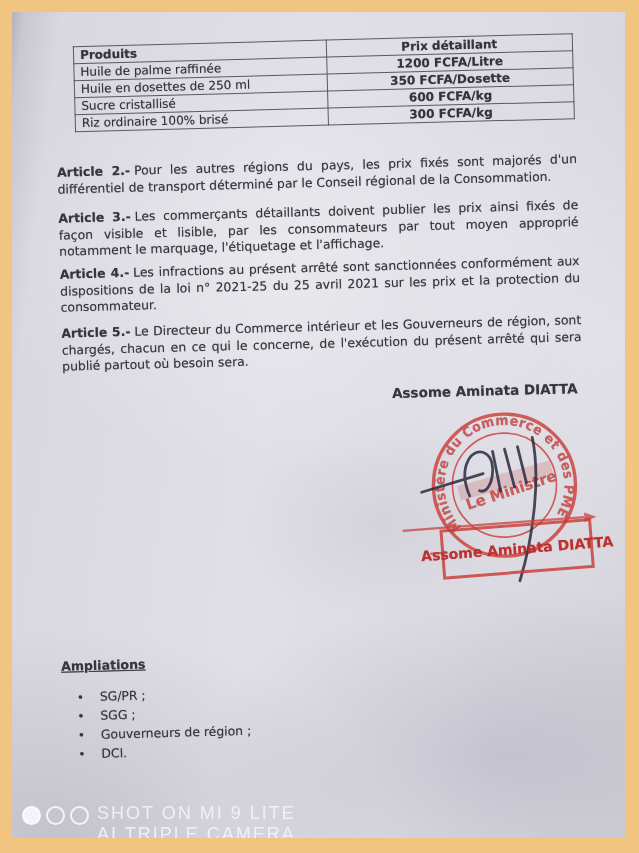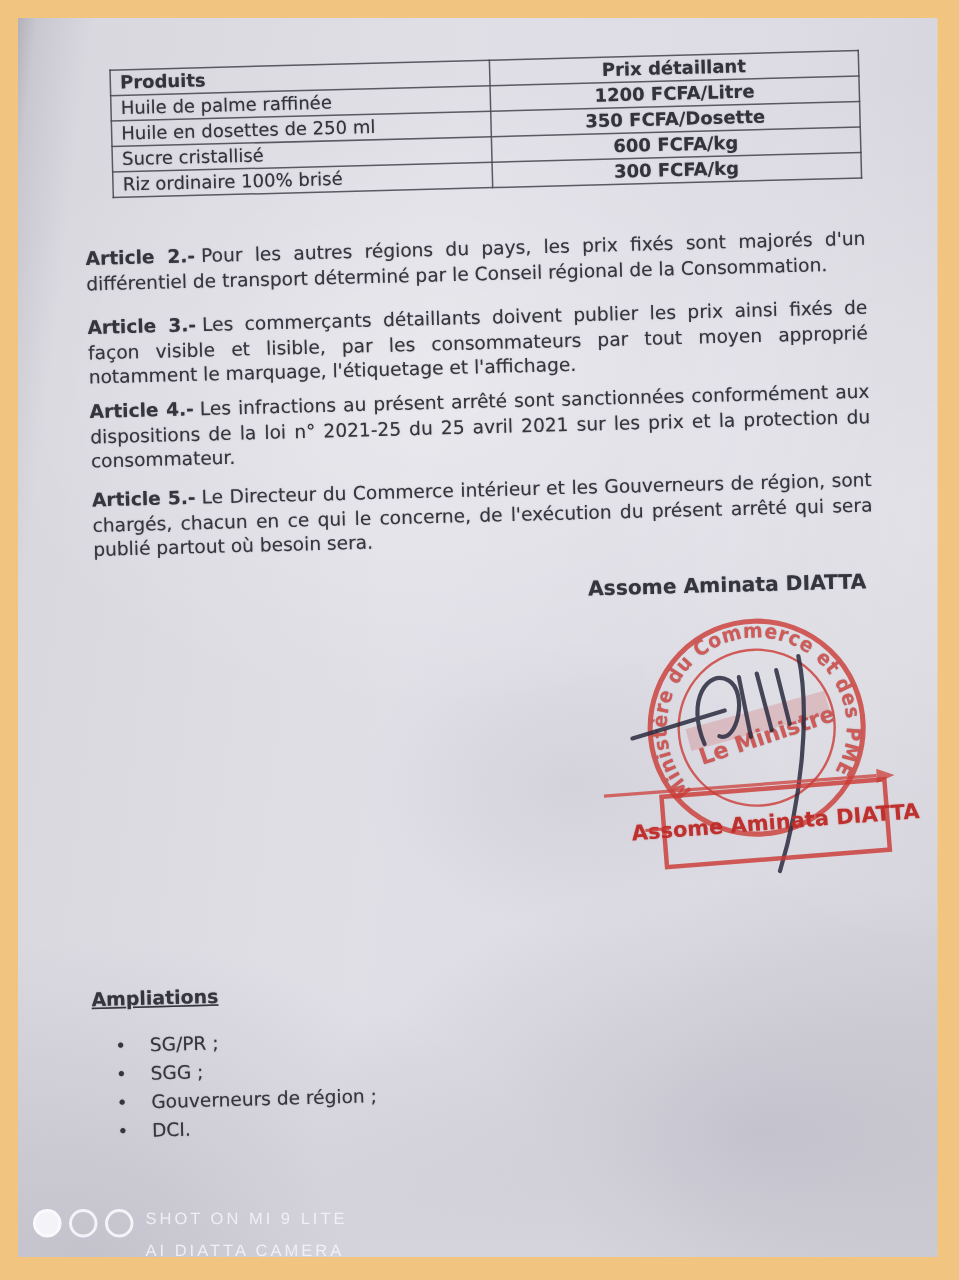--- a/index.html
+++ b/index.html
@@ -92,21 +92,21 @@
   .wm-circles { position:absolute; left:10px; top:794px; display:flex; gap:5px; }
   .wm-circle {
     width:19px; height:19px; border-radius:50%;
     border:2.5px solid rgba(250,250,255,0.85); box-sizing:border-box;
   }
   .wm-circle.filled { background:rgba(250,250,255,0.85); }
   .wm-text {
     position:absolute; left:85px; top:791px;
     font-family:"Liberation Sans", sans-serif;
     color:rgba(246,246,252,0.82);
-    font-size:11px; letter-spacing:2px; line-height:21px; white-space:nowrap;
+    font-size:18px; letter-spacing:2px; line-height:21px; white-space:nowrap;
   }
 </style>
 </head>
 <body>
 
 <div class="photo">
   <div class="doc-content">
 
     <table class="price-table">
       <tbody>
@@ -184,15 +184,15 @@
     </ul>
   </div>
 
   <div class="wm-circles">
     <div class="wm-circle filled"></div>
     <div class="wm-circle"></div>
     <div class="wm-circle"></div>
   </div>
   <div class="wm-text">
     <div>SHOT ON MI 9 LITE</div>
-    <div>AI DIATTA CAMERA</div>
+    <div>AI TRIPLE CAMERA</div>
   </div>
 </div>
 
 </body></html>

